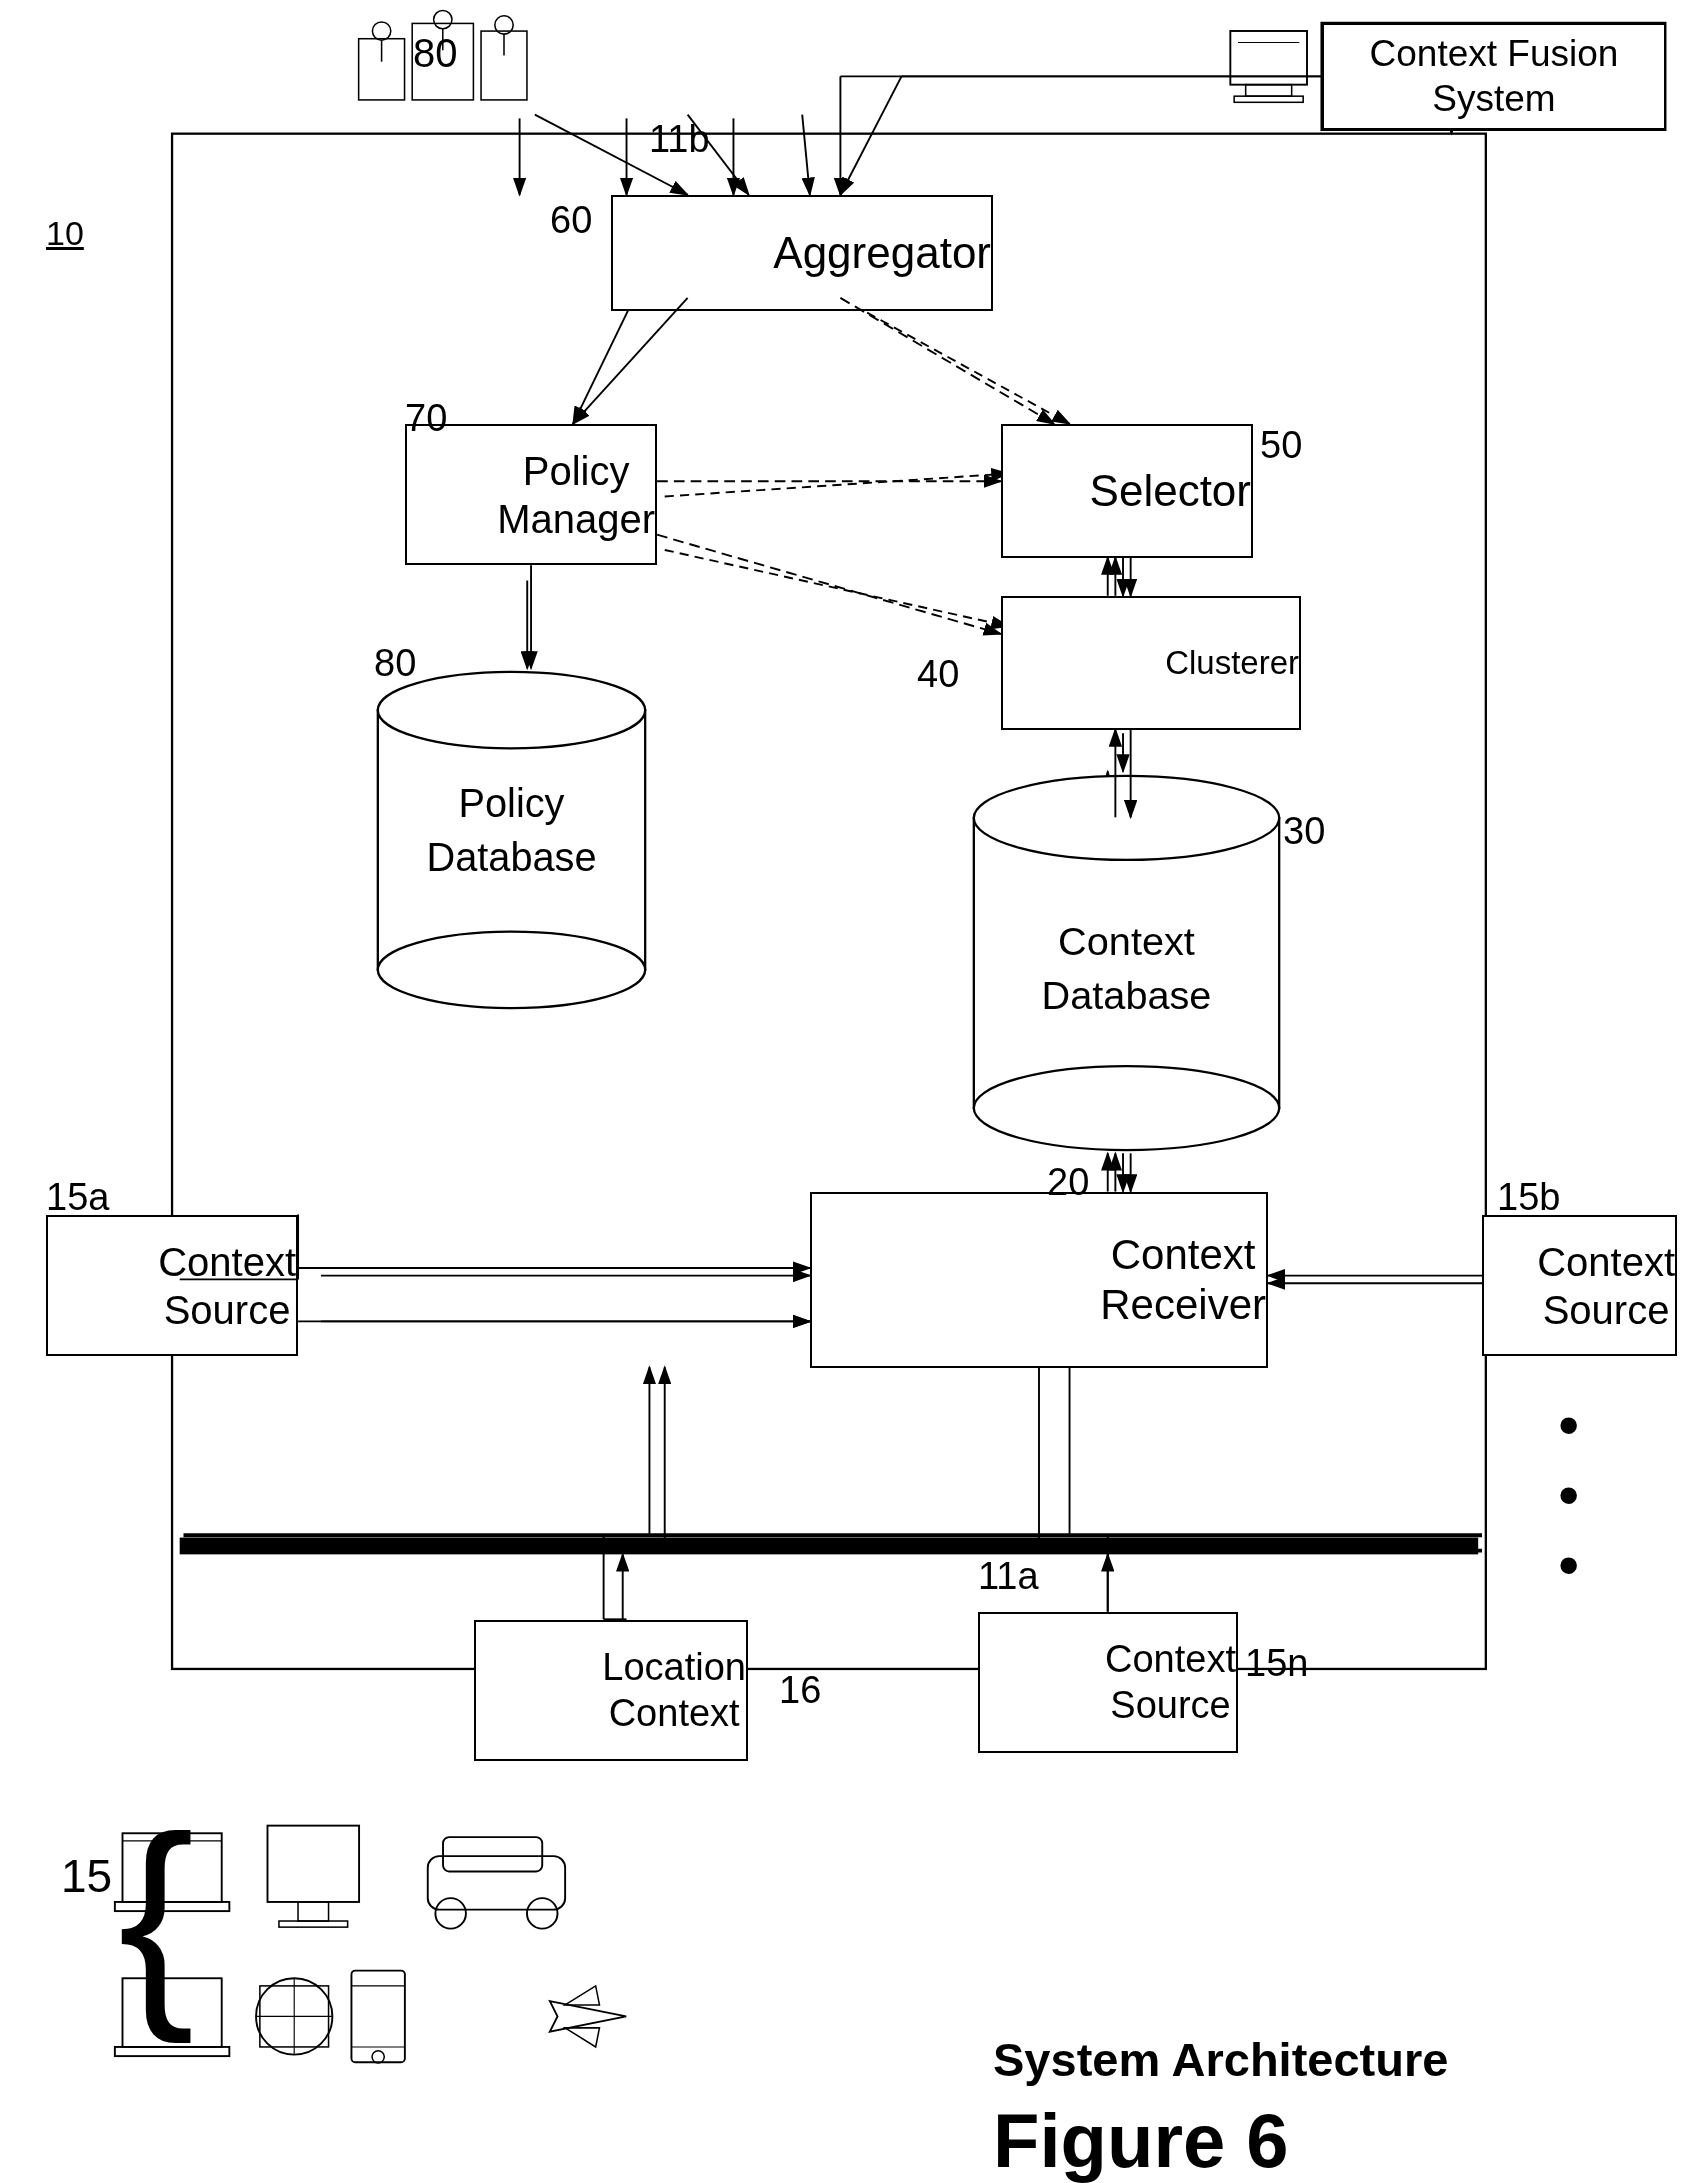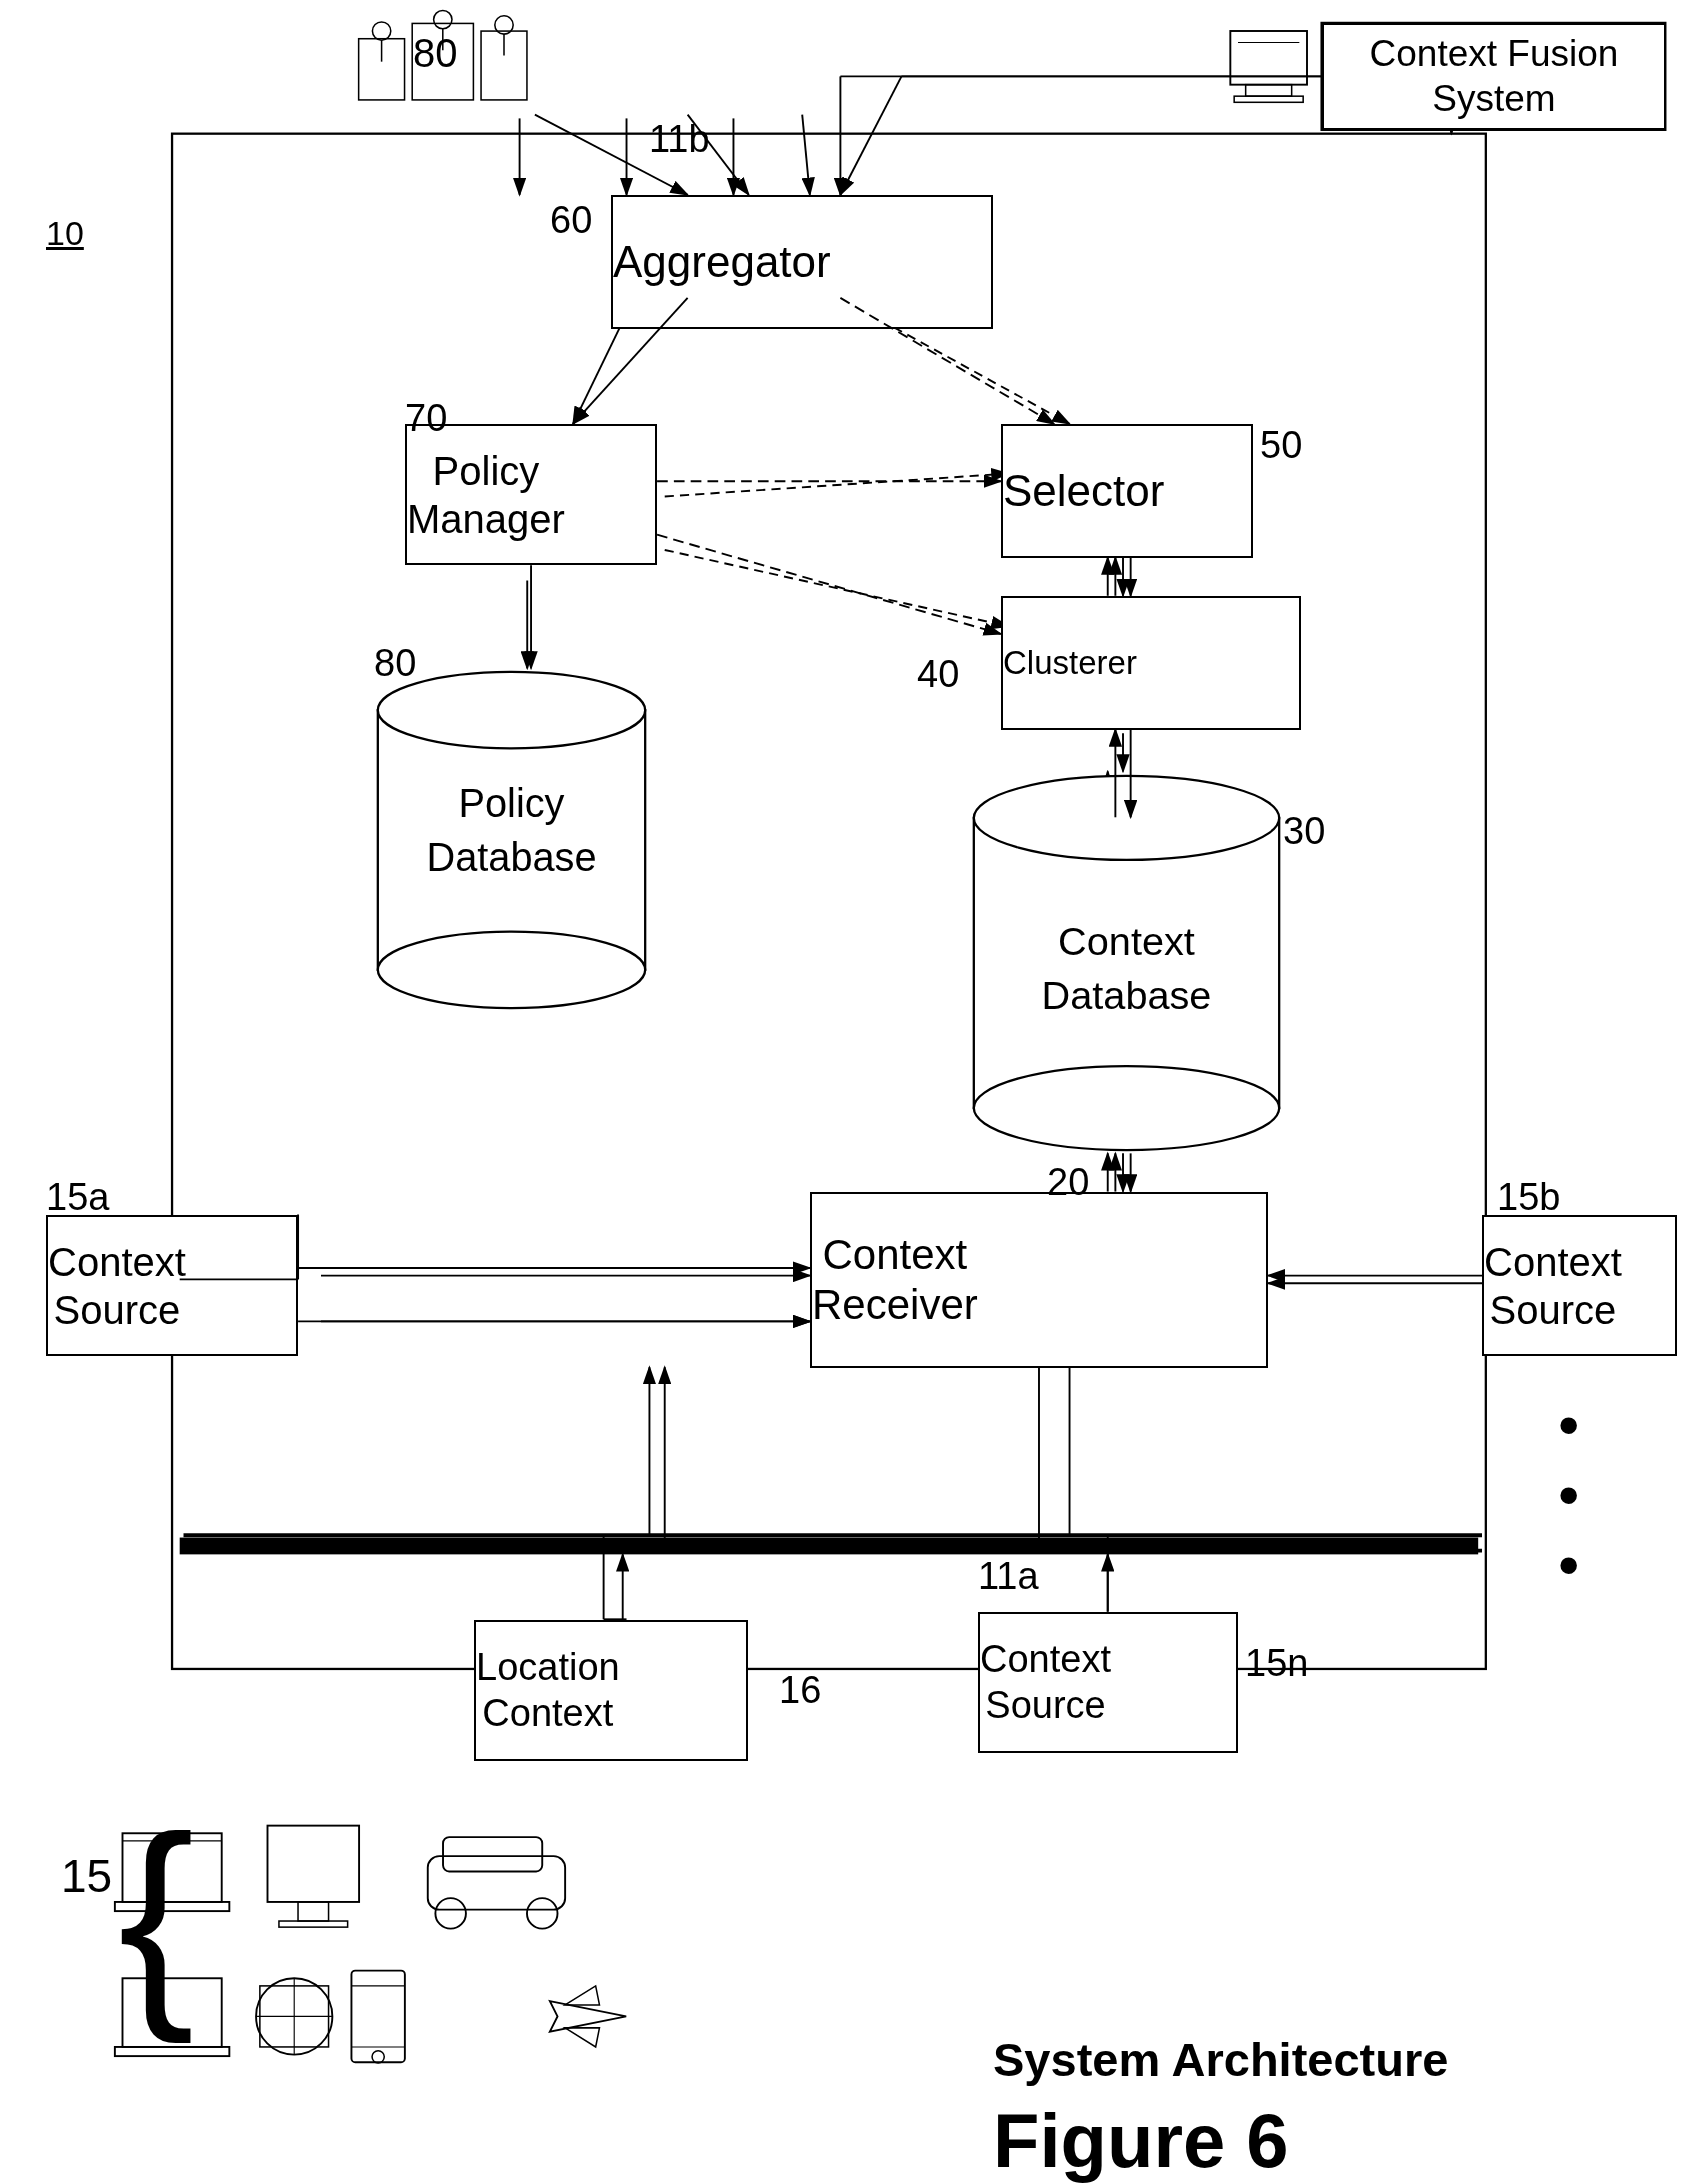--- a/index.html
+++ b/index.html
@@ -16,21 +16,21 @@
       top: 0; left: 0;
       width: 100%; height: 100%;
     }
     
     .box {
       position: absolute;
       border: 2.3px solid #000;
       background: #fff;
       display: flex;
       align-items: center;
-      justify-content: flex-start;
+      justify-content: flex-end;
       text-align: center;
       font-size: 40px;
       font-family: Arial, sans-serif;
       line-height: 1.2;
     }
     
     .cylinder {
       position: absolute;
       display: flex;
       align-items: center;
@@ -161,21 +161,21 @@
   <svg style="position:absolute; left:1215px; top:7.6px;" width="115" height="115" viewBox="0 0 150 150">
     <rect x="20" y="30" width="100" height="70" fill="none" stroke="#000" stroke-width="2.5"></rect>
     <rect x="40" y="100" width="60" height="15" fill="none" stroke="#000" stroke-width="2"></rect>
     <rect x="25" y="115" width="90" height="8" fill="none" stroke="#000" stroke-width="2"></rect>
 
     <line x1="30" y1="45" x2="110" y2="45" stroke="#000" stroke-width="1.5"></line>
   </svg>
 
   <div class="label" style="left:649px; top:118px; font-size:38px;">11b</div>
 
-  <div class="box" style="left:611px; top:195px; width:382px; height:134px; font-size:44px;">
+  <div class="box" style="left:611px; top:195px; width:382px; height:116px; font-size:44px;">
     <span>Aggregator</span>
   </div>
 
   <div class="label" style="left:550px; top:199px; font-size:38px;">60</div>
 
   <div class="box" style="left:405px; top:424px; width:252px; height:141px; font-size:40px;">
     <span style="white-space:pre-line">Policy
 Manager</span>
   </div>
 

